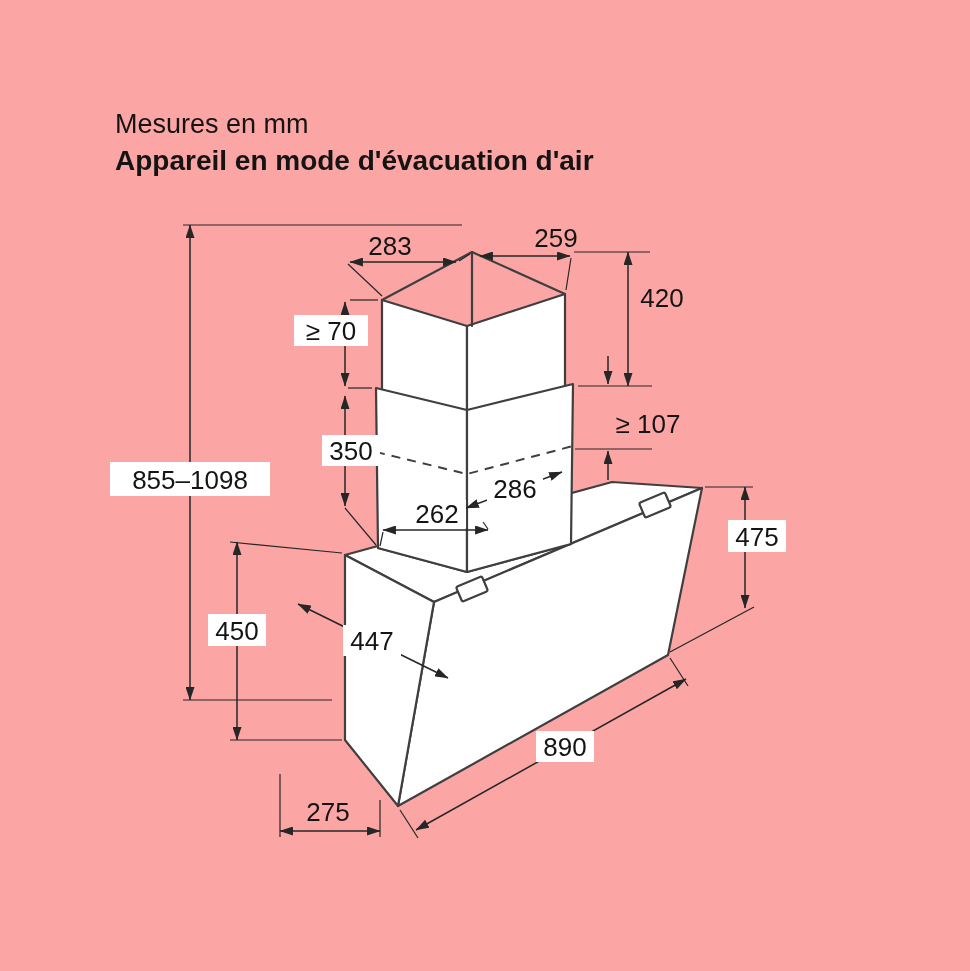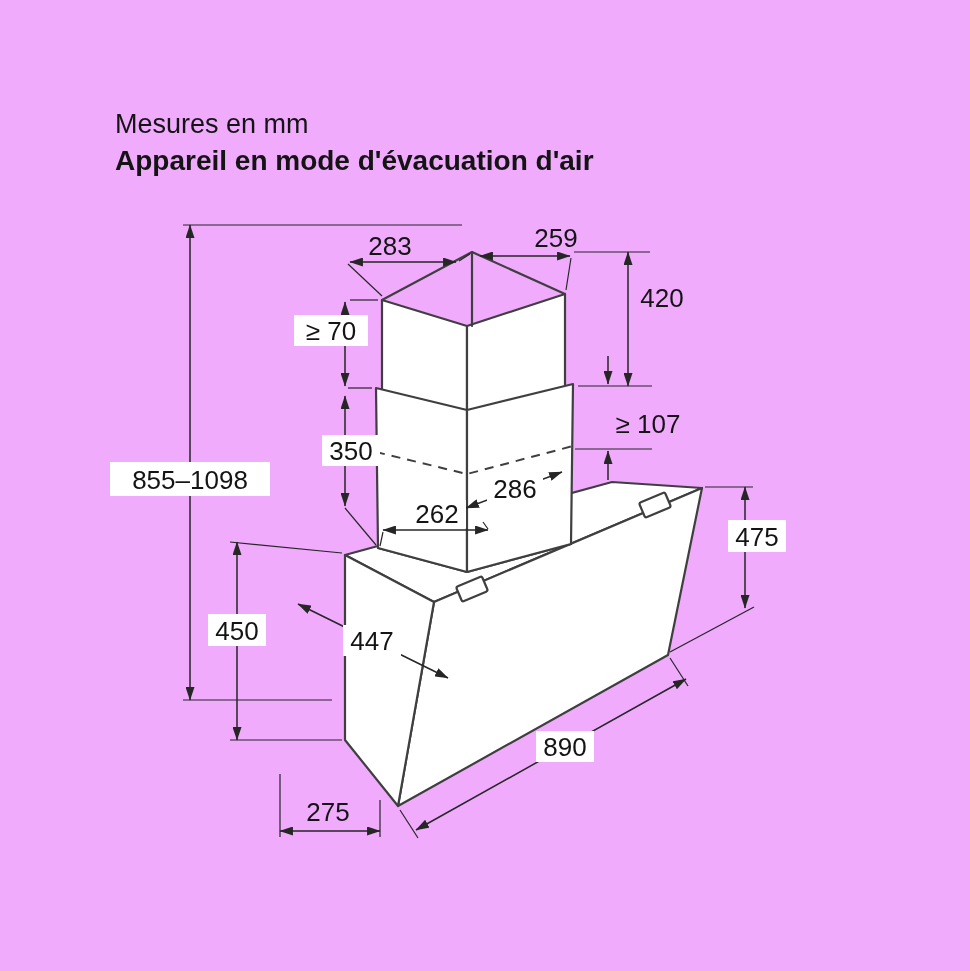--- a/index.html
+++ b/index.html
@@ -4,21 +4,21 @@
 <style>
   html, body {
     margin: 0;
     padding: 0;
     background: #ffffff;
   }
   .page {
     position: relative;
     width: 970px;
     height: 971px;
-    background: #f0abfc;
+    background: #fca5a5;
     font-family: "Liberation Sans", sans-serif;
     overflow: hidden;
   }
   svg { display: block; }
 
   
   .face {
     fill: #ffffff;
     stroke: #3f3f3f;
     stroke-width: 2.2;

